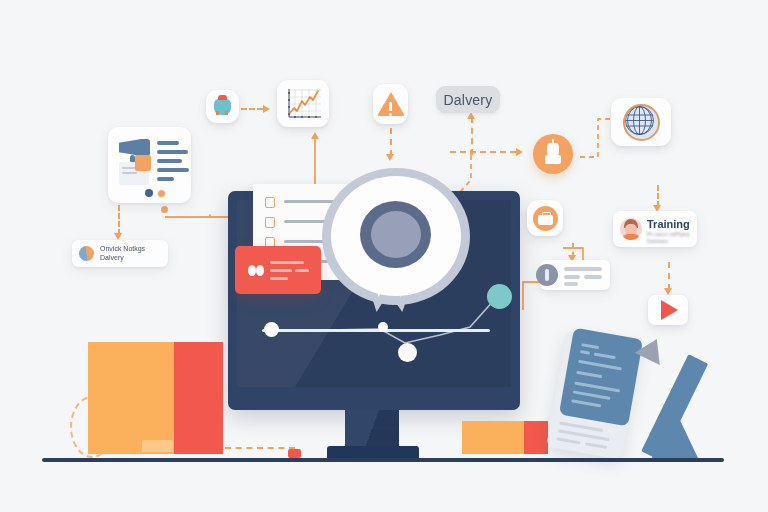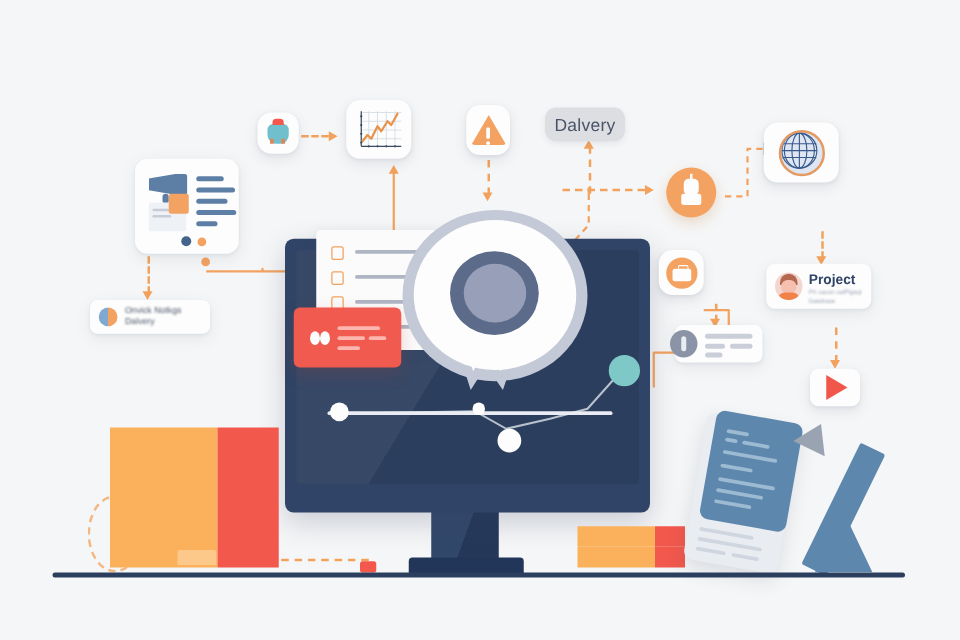--- a/index.html
+++ b/index.html
@@ -414,21 +414,21 @@
     <div class="notif-line" style="left:44px;top:15px;width:18px;"></div>
     <div class="notif-line" style="left:24px;top:22px;width:14px;"></div>
   </div>
 
   <div class="card" style="left:613px;top:211px;width:84px;height:36px;border-radius:7px;">
     <div style="position:absolute;left:7px;top:7px;width:22px;height:22px;border-radius:50%;background:#f3d6cf;overflow:hidden;">
       <div style="position:absolute;left:4px;top:1px;width:14px;height:9px;background:#b4684f;border-radius:7px 7px 0 0;"></div>
       <div style="position:absolute;left:5px;top:6px;width:12px;height:11px;background:#f5c0b0;border-radius:5px;"></div>
       <div style="position:absolute;left:2px;top:16px;width:18px;height:8px;background:#f0824a;border-radius:6px 6px 0 0;"></div>
     </div>
-    <div class="lbl-title" style="left:34px;top:7px;">Project</div>
+    <div class="lbl-title" style="left:34px;top:7px;">Training</div>
     <div class="sub-blur" style="left:34px;top:20px;">Pri cacun salPigiejt</div>
     <div class="sub-blur" style="left:34px;top:27px;">Datebase</div>
   </div>
 
   <div class="icon-card" style="left:648px;top:295px;width:40px;height:30px;border-radius:7px;">
     <div class="play-tri" style="left:13px;top:5px;"></div>
   </div>
 
   <div id="pkg-arc"></div>
   <div id="pkg-a"></div>

